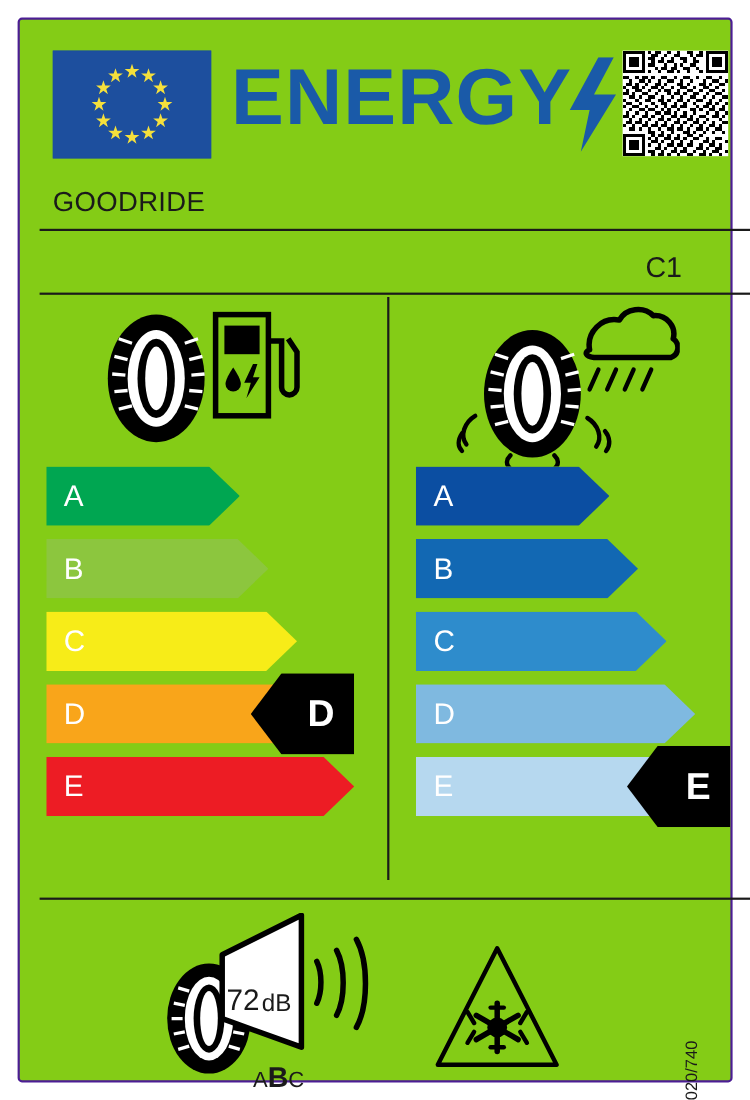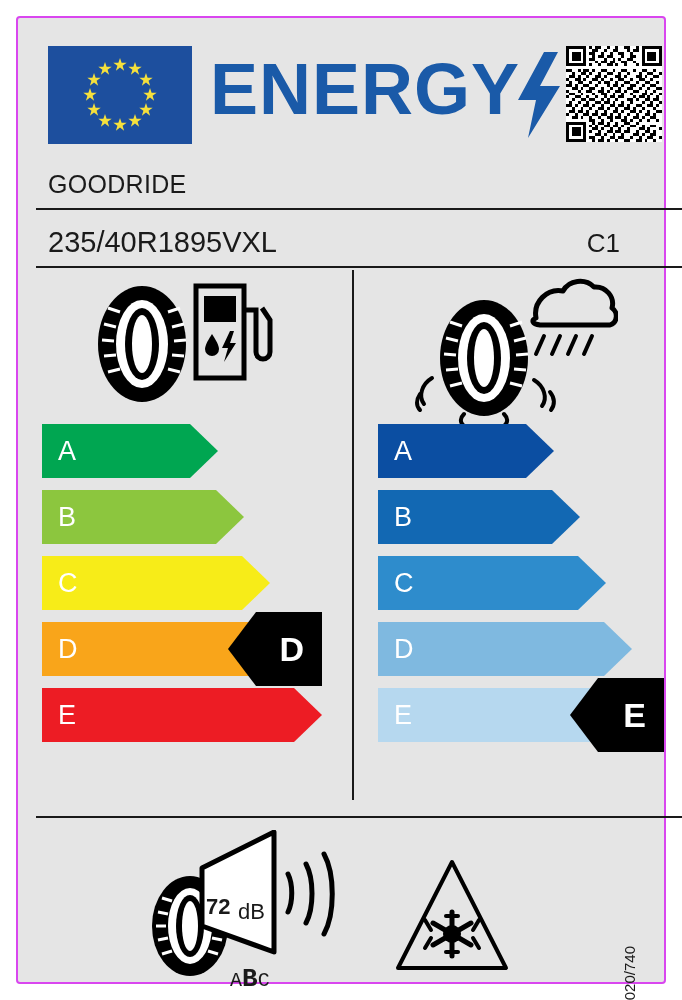--- a/index.html
+++ b/index.html
@@ -12,23 +12,23 @@
     position: relative;
     width: 682px;
     height: 1000px;
     background: #ffffff;
     overflow: hidden;
   }
   .frame {
     position: absolute;
     left: 16px; top: 16px;
     width: 650px; height: 968px;
-    border: 2px solid #d946ef;
+    border: 2px solid #4c1d95;
     border-radius: 4px;
-    background: #e5e5e5;
+    background: #84cc16;
   }
 
   
   .eu-flag {
     position: absolute;
     left: 30px; top: 28px;
     width: 144px; height: 98px;
     background: #1d4f9e;
     border: 1px solid #1d4f9e;
   }
@@ -122,22 +122,22 @@
     font-size: 34px;
     font-weight: bold;
     background: #000;
   }
   .arrow-marker span { margin-right: 18px; }
 
   
   .noise-wrap { position: absolute; }
   .db-text {
     position: absolute;
-    font-size: 22px;
-    font-weight: bold;
+    font-size: 27px;
+    font-weight: normal;
     color: #1a1a1a;
   }
   .db-unit {
     position: absolute;
     font-size: 22px;
     color: #1a1a1a;
   }
   .class-letters {
     position: absolute;
     font-size: 20px;
@@ -507,21 +507,20 @@
           <rect x="20" y="32" width="2" height="1"></rect>
             <rect x="24" y="32" width="2" height="1"></rect>
           <rect x="27" y="32" width="1" height="1"></rect>
             <rect x="30" y="32" width="1" height="1"></rect>
         </g>
       </svg>
     </div>
 
     <div class="brand">GOODRIDE</div>
     <div class="hr hr-1"></div>
-    <div class="tyre-size">235/40R1895VXL</div>
     <div class="tyre-class">C1</div>
     <div class="hr hr-2"></div>
     <div class="vdiv"></div>
 
     <div class="pict" style="left:66px; top:258px;">
       <svg width="190" height="130" viewBox="0 0 190 130">
 
         <g>
           <ellipse cx="58" cy="68" rx="44" ry="58" fill="#000"></ellipse>
           <ellipse cx="58" cy="68" rx="26" ry="44" fill="#fff"></ellipse>
@@ -691,21 +690,21 @@
 
         <g fill="none" stroke="#000" stroke-width="5" stroke-linecap="round">
           <path d="M146 44 c5 10 5 28 0 38"></path>
           <path d="M164 34 c8 15 8 44 0 59"></path>
           <path d="M182 24 c11 20 11 60 0 80"></path>
         </g>
       </svg>
     </div>
     <div class="db-text" style="left:188px; top:876px;">72</div>
     <div class="db-unit" style="left:220px; top:881px;">dB</div>
-    <div class="class-letters" style="left:212px; top:946px;font-family:Liberation Mono, monospace;">
+    <div class="class-letters" style="left:212px; top:946px;">
       <span>A</span><b>B</b><span>C</span>
     </div>
 
     <div class="pict" style="left:374px; top:838px;">
       <svg width="120" height="122" viewBox="0 0 120 122">
         <path d="M60 6 L114 112 L6 112 Z" fill="none" stroke="#000" stroke-width="4" stroke-linejoin="round"></path>
         <g stroke="#000" stroke-width="5" stroke-linecap="round">
           <line x1="60" y1="56" x2="60" y2="100"></line>
           <line x1="41" y1="67" x2="79" y2="89"></line>
           <line x1="79" y1="67" x2="41" y2="89"></line>

